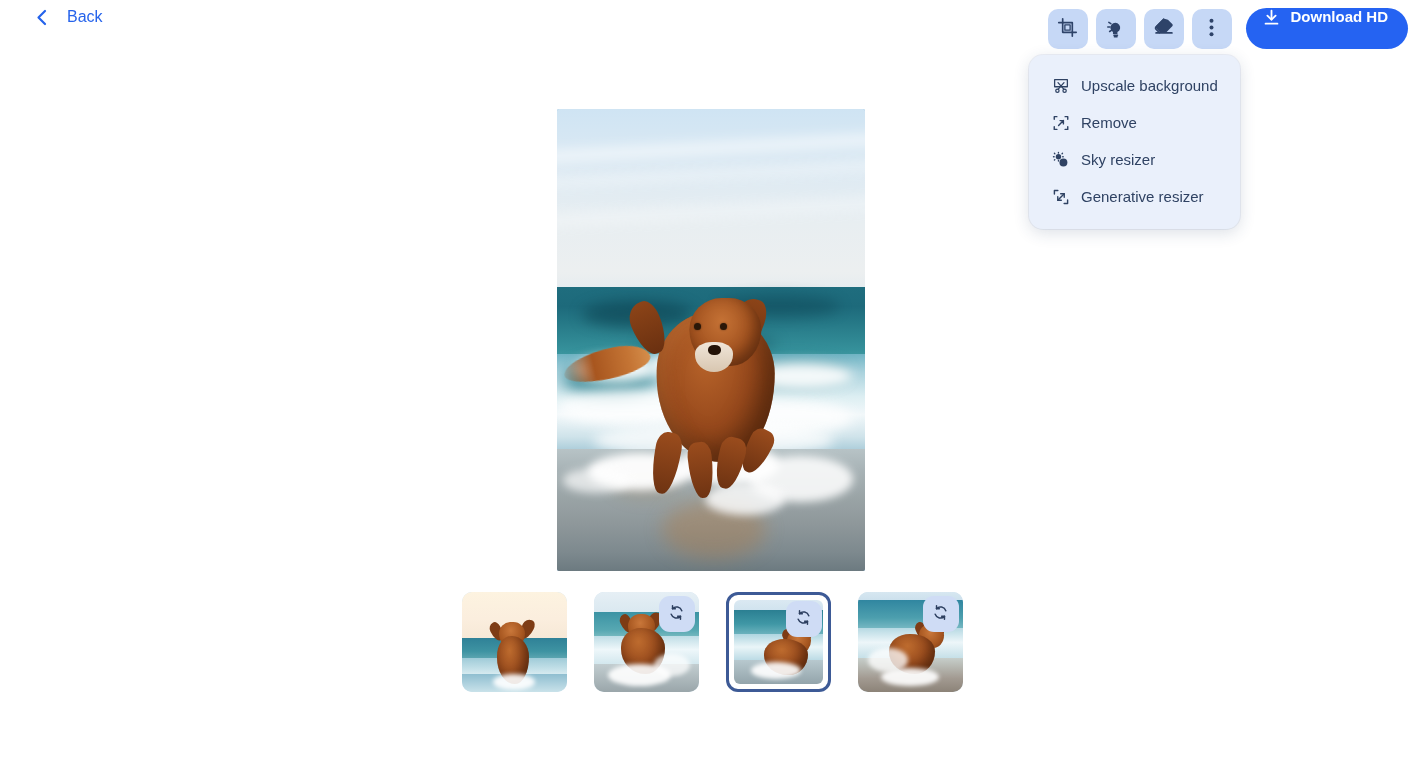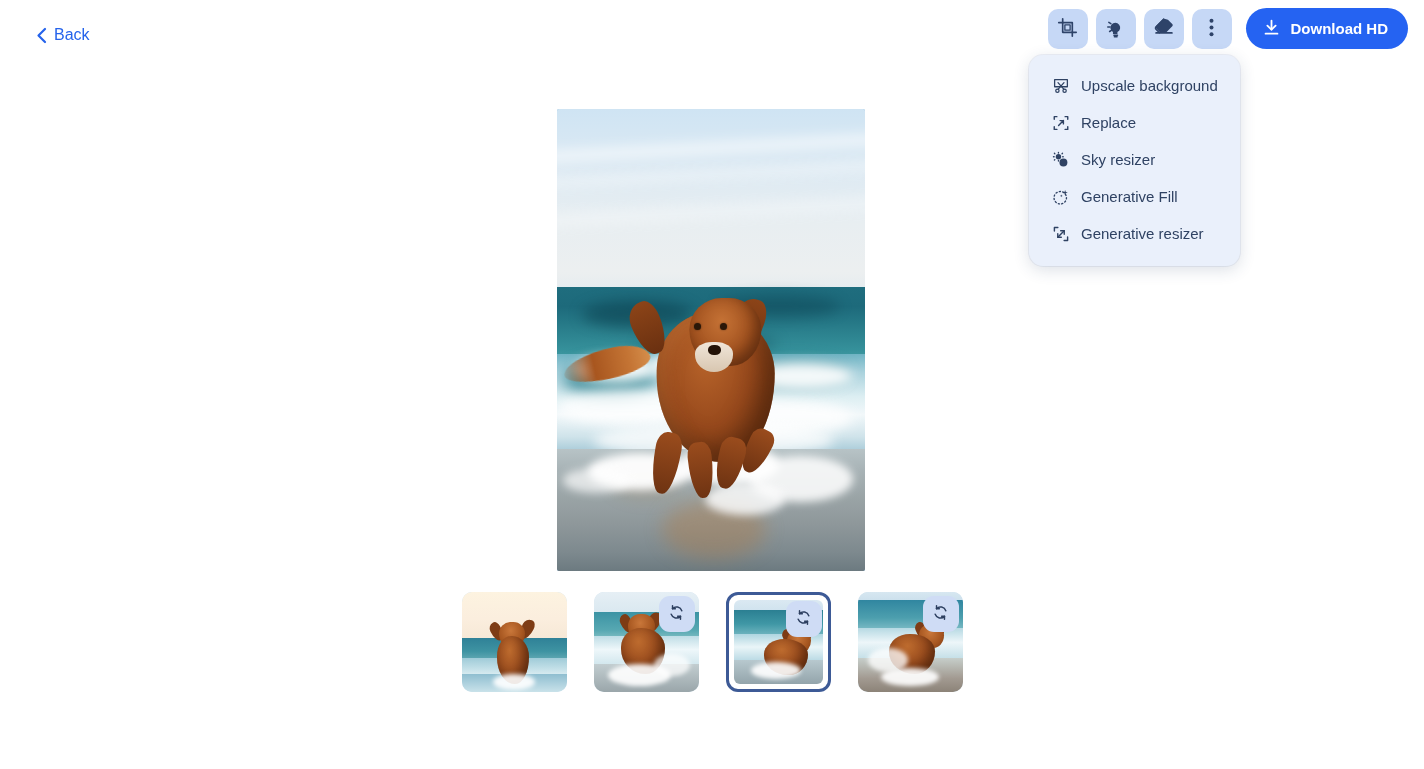--- a/index.html
+++ b/index.html
@@ -6,22 +6,22 @@
   html, body {
     width: 1424px; height: 769px;
     background: #ffffff;
     font-family: "Liberation Sans", sans-serif;
     overflow: hidden;
   }
   .app { position: relative; width: 1424px; height: 769px; background:#fff; }
 
   
   .back-btn {
-    position: absolute; left: 30px; top: 22px;
-    display: flex; align-items: center; gap: 7px;
+    position: absolute; left: 30px; top: 4px;
+    display: flex; align-items: center; gap: 20px;
     color: #2563eb; font-size: 16px; font-weight: 500;
     cursor: pointer; padding: 4px 6px; border-radius: 6px;
     background: none; border: none;
   }
   .back-btn .chev { display:flex; align-items:center; }
   .back-label { color:#2563eb; font-size:16px; }
 
   .toolbar {
     position: absolute; right: 16px; top: 8px;
     display: flex; align-items: center; gap: 8px;
@@ -29,21 +29,21 @@
   .tool-btn {
     width: 40px; height: 40px; border-radius: 10px;
     background: #c6d8f6; border: none;
     display: flex; align-items: center; justify-content: center;
     cursor: pointer; color: #2e4369;
   }
   .dl-btn {
     margin-left: 6px;
     height: 41px; padding: 0 20px 0 16px;
     background: #2563f2; color: #fff; border: none; border-radius: 21px;
-    display: flex; align-items: center; gap: 10px;
+    display: flex; align-items: flex-start; gap: 10px;
     font-size: 15px; font-weight: 600; cursor: pointer;
     font-family: "Liberation Sans", sans-serif;
   }
 
   
   .menu {
     position: absolute; left: 1029px; top: 55px;
     width: 211px;
     background: #eaf0fb;
     border-radius: 14px;
@@ -310,51 +310,41 @@
       <span class="mi-label">Upscale background</span>
     </div>
 
     <div class="menu-item">
       <span class="mi-icon">
         <svg width="18" height="18" viewBox="0 0 24 24" fill="none" stroke="#2f4263" stroke-width="1.9" stroke-linecap="round" stroke-linejoin="round">
           <path d="M3 7V3.5h3.5M17.5 3.5H21V7M21 17v3.5h-3.5M6.5 20.5H3V17" stroke-dasharray="0 0"></path>
           <path d="M8.8 15.2l6.4-6.4M15.2 8.8h-4.4M15.2 8.8v4.4" stroke-width="1.9"></path>
         </svg>
       </span>
-      <span class="mi-label">Replace</span>
+      <span class="mi-label">Remove</span>
     </div>
 
 
     <div class="menu-item">
       <span class="mi-icon">
         <svg width="18" height="18" viewBox="0 0 24 24" fill="#2f4263">
           <circle cx="8.6" cy="7.6" r="3.6"></circle>
           <circle cx="15.2" cy="15.2" r="5.3"></circle>
           <rect x="7.7" y="1" width="1.8" height="2.6" rx=".9"></rect>
           <rect x="7.7" y="11.8" width="1.8" height="2.4" rx=".9"></rect>
           <rect x="1.1" y="6.7" width="2.6" height="1.8" rx=".9"></rect>
           <rect x="13.4" y="6.7" width="2.4" height="1.8" rx=".9"></rect>
           <rect x="2.6" y="2.1" width="1.8" height="2.6" rx=".9" transform="rotate(-45 3.5 3.4)"></rect>
           <rect x="12.8" y="2.1" width="1.8" height="2.6" rx=".9" transform="rotate(45 13.7 3.4)"></rect>
           <rect x="2.6" y="10.5" width="1.8" height="2.6" rx=".9" transform="rotate(45 3.5 11.8)"></rect>
         </svg>
       </span>
       <span class="mi-label">Sky resizer</span>
     </div>
 
-    <div class="menu-item">
-      <span class="mi-icon">
-        <svg width="18" height="18" viewBox="0 0 24 24" fill="none" stroke="#2f4263" stroke-width="1.8" stroke-linecap="round">
-          <circle cx="11" cy="13" r="8.3" stroke-dasharray="1.6 3"></circle>
-          <path d="M17.5 2.6l.9 2.6 2.6.9-2.6.9-.9 2.6-.9-2.6-2.6-.9 2.6-.9z" fill="#2f4263" stroke="none"></path>
-          <path d="M12.4 8.6l.5 1.4 1.4.5-1.4.5-.5 1.4-.5-1.4-1.4-.5 1.4-.5z" fill="#2f4263" stroke="none"></path>
-        </svg>
-      </span>
-      <span class="mi-label">Generative Fill</span>
-    </div>
 
     <div class="menu-item">
       <span class="mi-icon">
         <svg width="18" height="18" viewBox="0 0 24 24" fill="none" stroke="#2f4263" stroke-width="1.9" stroke-linecap="round" stroke-linejoin="round">
           <path d="M3.2 8V3.4h4.6M20.8 16v4.6h-4.6"></path>
           <path d="M16.3 7.7L7.7 16.3"></path>
           <path d="M16.3 12.4V7.7h-4.7M7.7 11.6v4.7h4.7"></path>
         </svg>
       </span>
       <span class="mi-label">Generative resizer</span>

